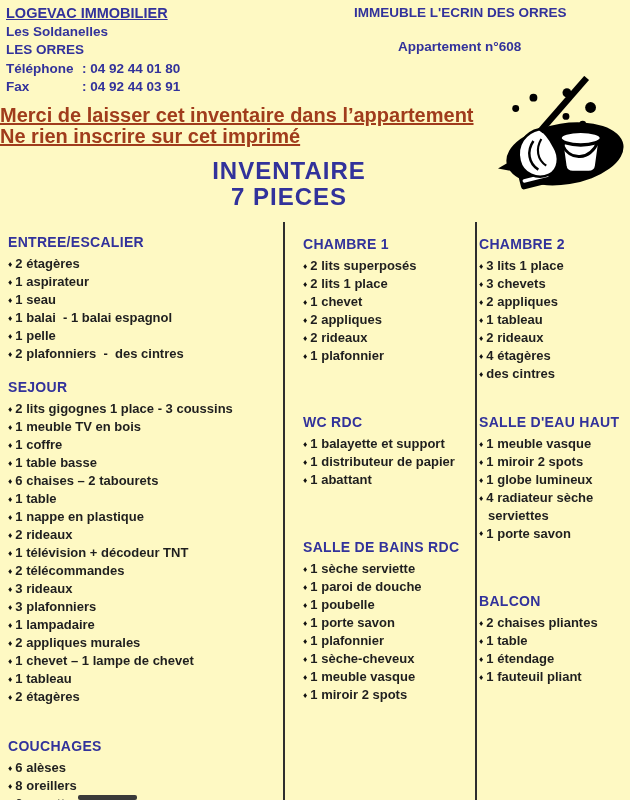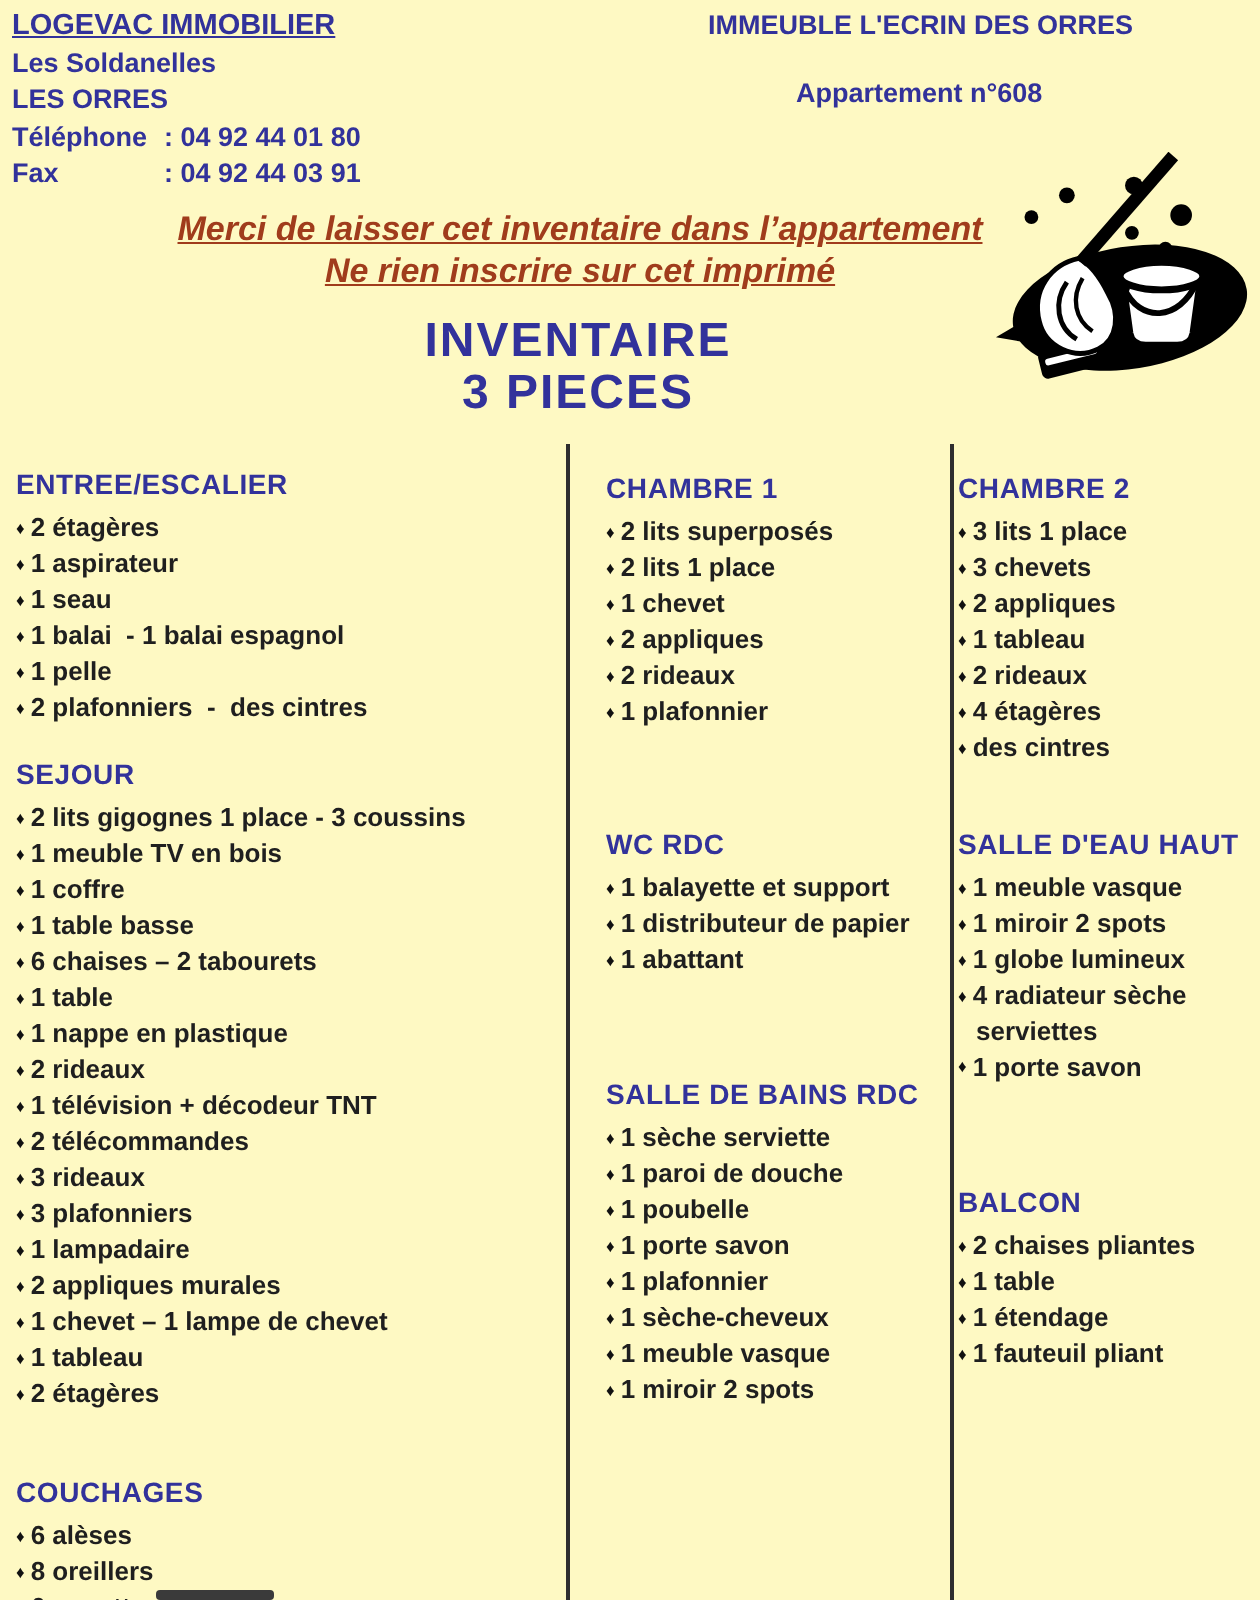--- a/index.html
+++ b/index.html
@@ -9,22 +9,22 @@
     font-family:"Liberation Sans",sans-serif;color:#1f1f1f;
   }
   
   .hdr-left{position:absolute;left:6px;top:4px;width:300px;color:#32329b;font-weight:bold;font-size:13.5px;line-height:18.6px;}
   .company{text-decoration:underline;font-size:14.5px;}
   .hl-label{display:inline-block;width:76px;}
   .hdr-right{position:absolute;left:0;top:0;width:630px;color:#32329b;font-weight:bold;font-size:13.5px;}
   .building{position:absolute;left:354px;top:5px;}
   .apartment{position:absolute;left:398px;top:39px;}
   
-  .notice{position:absolute;left:0;top:105px;width:580px;text-align:center;
-    color:#a03c1c;font-weight:bold;font-style:italic;font-size:17px;line-height:20.5px;}
+  .notice{position:absolute;left:0;top:105px;width:580px;
+    color:#a03c1c;font-weight:bold;font-size:20px;line-height:20.5px;}
   .notice span{text-decoration:underline;}
   
   .main-title{position:absolute;left:0;top:158px;width:578px;text-align:center;
     color:#32329b;font-weight:bold;font-size:24px;line-height:26px;letter-spacing:1px;}
   
   .clipart{position:absolute;left:496px;top:76px;width:133px;height:133px;}
   
   .vdiv{position:absolute;top:222px;height:578px;width:1.6px;background:#2e2e2e;}
   .vdiv.d1{left:283px;} .vdiv.d2{left:475px;}
   
@@ -55,21 +55,21 @@
     <div class="apartment">Appartement n°608</div>
   </div>
 
   <div class="notice">
     <div><span>Merci de laisser cet inventaire dans l’appartement</span></div>
     <div><span>Ne rien inscrire sur cet imprimé</span></div>
   </div>
 
   <div class="main-title">
     <div>INVENTAIRE</div>
-    <div>3 PIECES</div>
+    <div>7 PIECES</div>
   </div>
 
   <svg class="clipart" viewBox="0 0 135 135" aria-hidden="true">
     <ellipse cx="70" cy="79" rx="60" ry="31" fill="#000" transform="rotate(-9 70 79)"></ellipse>
     <path d="M2 94 L36 74 L31 99 Z" fill="#000"></path>
     <g transform="rotate(-14 40 105)">
       <rect x="24" y="98" width="33" height="14" rx="3" fill="#000"></rect>
       <rect x="27" y="102" width="27" height="3.5" rx="1.5" fill="#fff"></rect>
     </g>
     <path d="M44 54 C30 57 20 70 24 86 C27 99 42 106 54 100 C64 95 65 82 59 72 C55 64 50 57 44 54 Z" fill="#fff" stroke="#000" stroke-width="2.5"></path>

